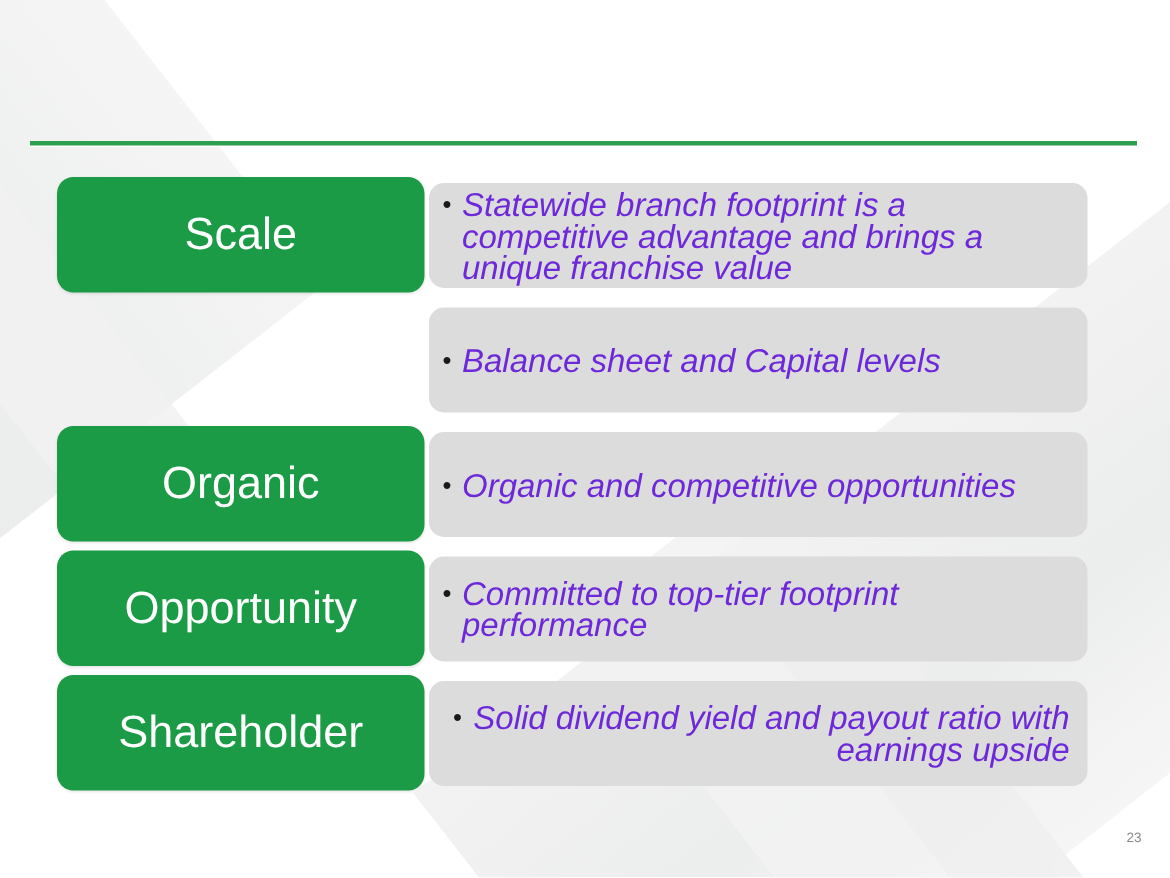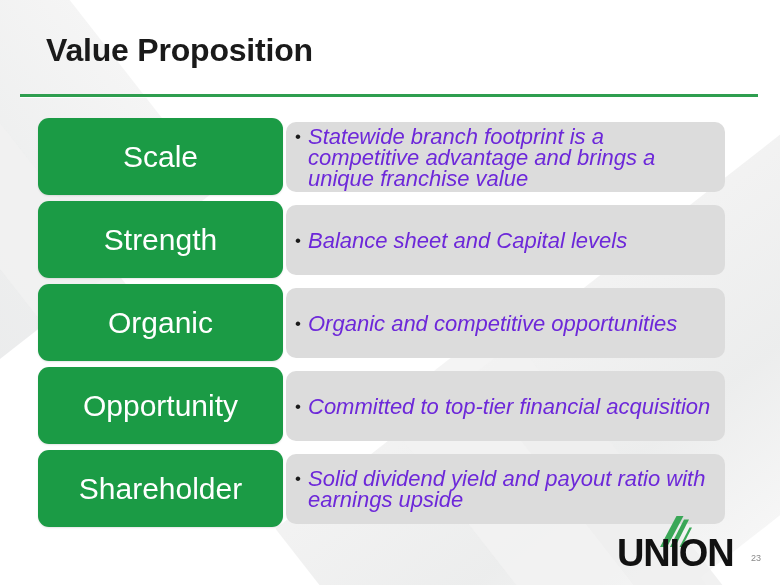--- a/index.html
+++ b/index.html
@@ -209,39 +209,35 @@
 <body>
 
 <div id="slide">
 
   <div class="wm wm-a"></div>
   <div class="wm wm-b"></div>
   <div class="wm wm-c"></div>
   <div class="wm wm-d"></div>
   <div class="wm wm-e"></div>
 
-  <div id="title">Value Proposition</div>
   <div id="title-rule"></div>
 
   <div id="rows">
       <div class="row" style="top: 118px;">
         <div class="label-box">
           <span class="label-text">Scale</span>
         </div>
         <div class="bullet-box">
           <div class="bullet-row">
             <span class="bullet-dot">•</span>
             <span class="bullet-text">Statewide branch footprint is a competitive advantage and brings a unique franchise value</span>
           </div>
         </div>
       </div>
       <div class="row" style="top: 201px;">
-        <div class="label-box">
-          <span class="label-text">Strength</span>
-        </div>
         <div class="bullet-box">
           <div class="bullet-row">
             <span class="bullet-dot">•</span>
             <span class="bullet-text">Balance sheet and Capital levels</span>
           </div>
         </div>
       </div>
       <div class="row" style="top: 284px;">
         <div class="label-box">
           <span class="label-text">Organic</span>
@@ -253,43 +249,33 @@
           </div>
         </div>
       </div>
       <div class="row" style="top: 367px; padding-left: 22px;">
         <div class="label-box">
           <span class="label-text">Opportunity</span>
         </div>
         <div class="bullet-box">
           <div class="bullet-row">
             <span class="bullet-dot">•</span>
-            <span class="bullet-text">Committed to top-tier financial acquisition</span>
-          </div>
-        </div>
-      </div>
-      <div class="row" style="top: 450px;">
+            <span class="bullet-text">Committed to top-tier footprint performance</span>
+          </div>
+        </div>
+      </div>
+      <div class="row" style="top: 450px; text-align: right;">
         <div class="label-box">
           <span class="label-text">Shareholder</span>
         </div>
         <div class="bullet-box">
           <div class="bullet-row">
             <span class="bullet-dot">•</span>
             <span class="bullet-text">Solid dividend yield and payout ratio with earnings upside</span>
           </div>
         </div>
       </div>
     </div>
 
-  <div id="logo">
-    <div id="logo-mark">
-      <svg width="34" height="31" viewBox="0 0 34 31" xmlns="http://www.w3.org/2000/svg">
-        <polygon points="18.5,0 25.5,0 9.0,31 2.0,31" fill="#3AA757"></polygon>
-        <polygon points="26.0,3.5 31.0,3.5 17.0,31 12.0,31" fill="#3AA757"></polygon>
-        <polygon points="31.5,11.5 34.0,11.5 24.0,31 21.5,31" fill="#3AA757"></polygon>
-      </svg>
-    </div>
-    <div id="logo-word">UNION</div>
-  </div>
 
   <div id="page-number">23</div>
 
 </div>
 
 </body></html>

